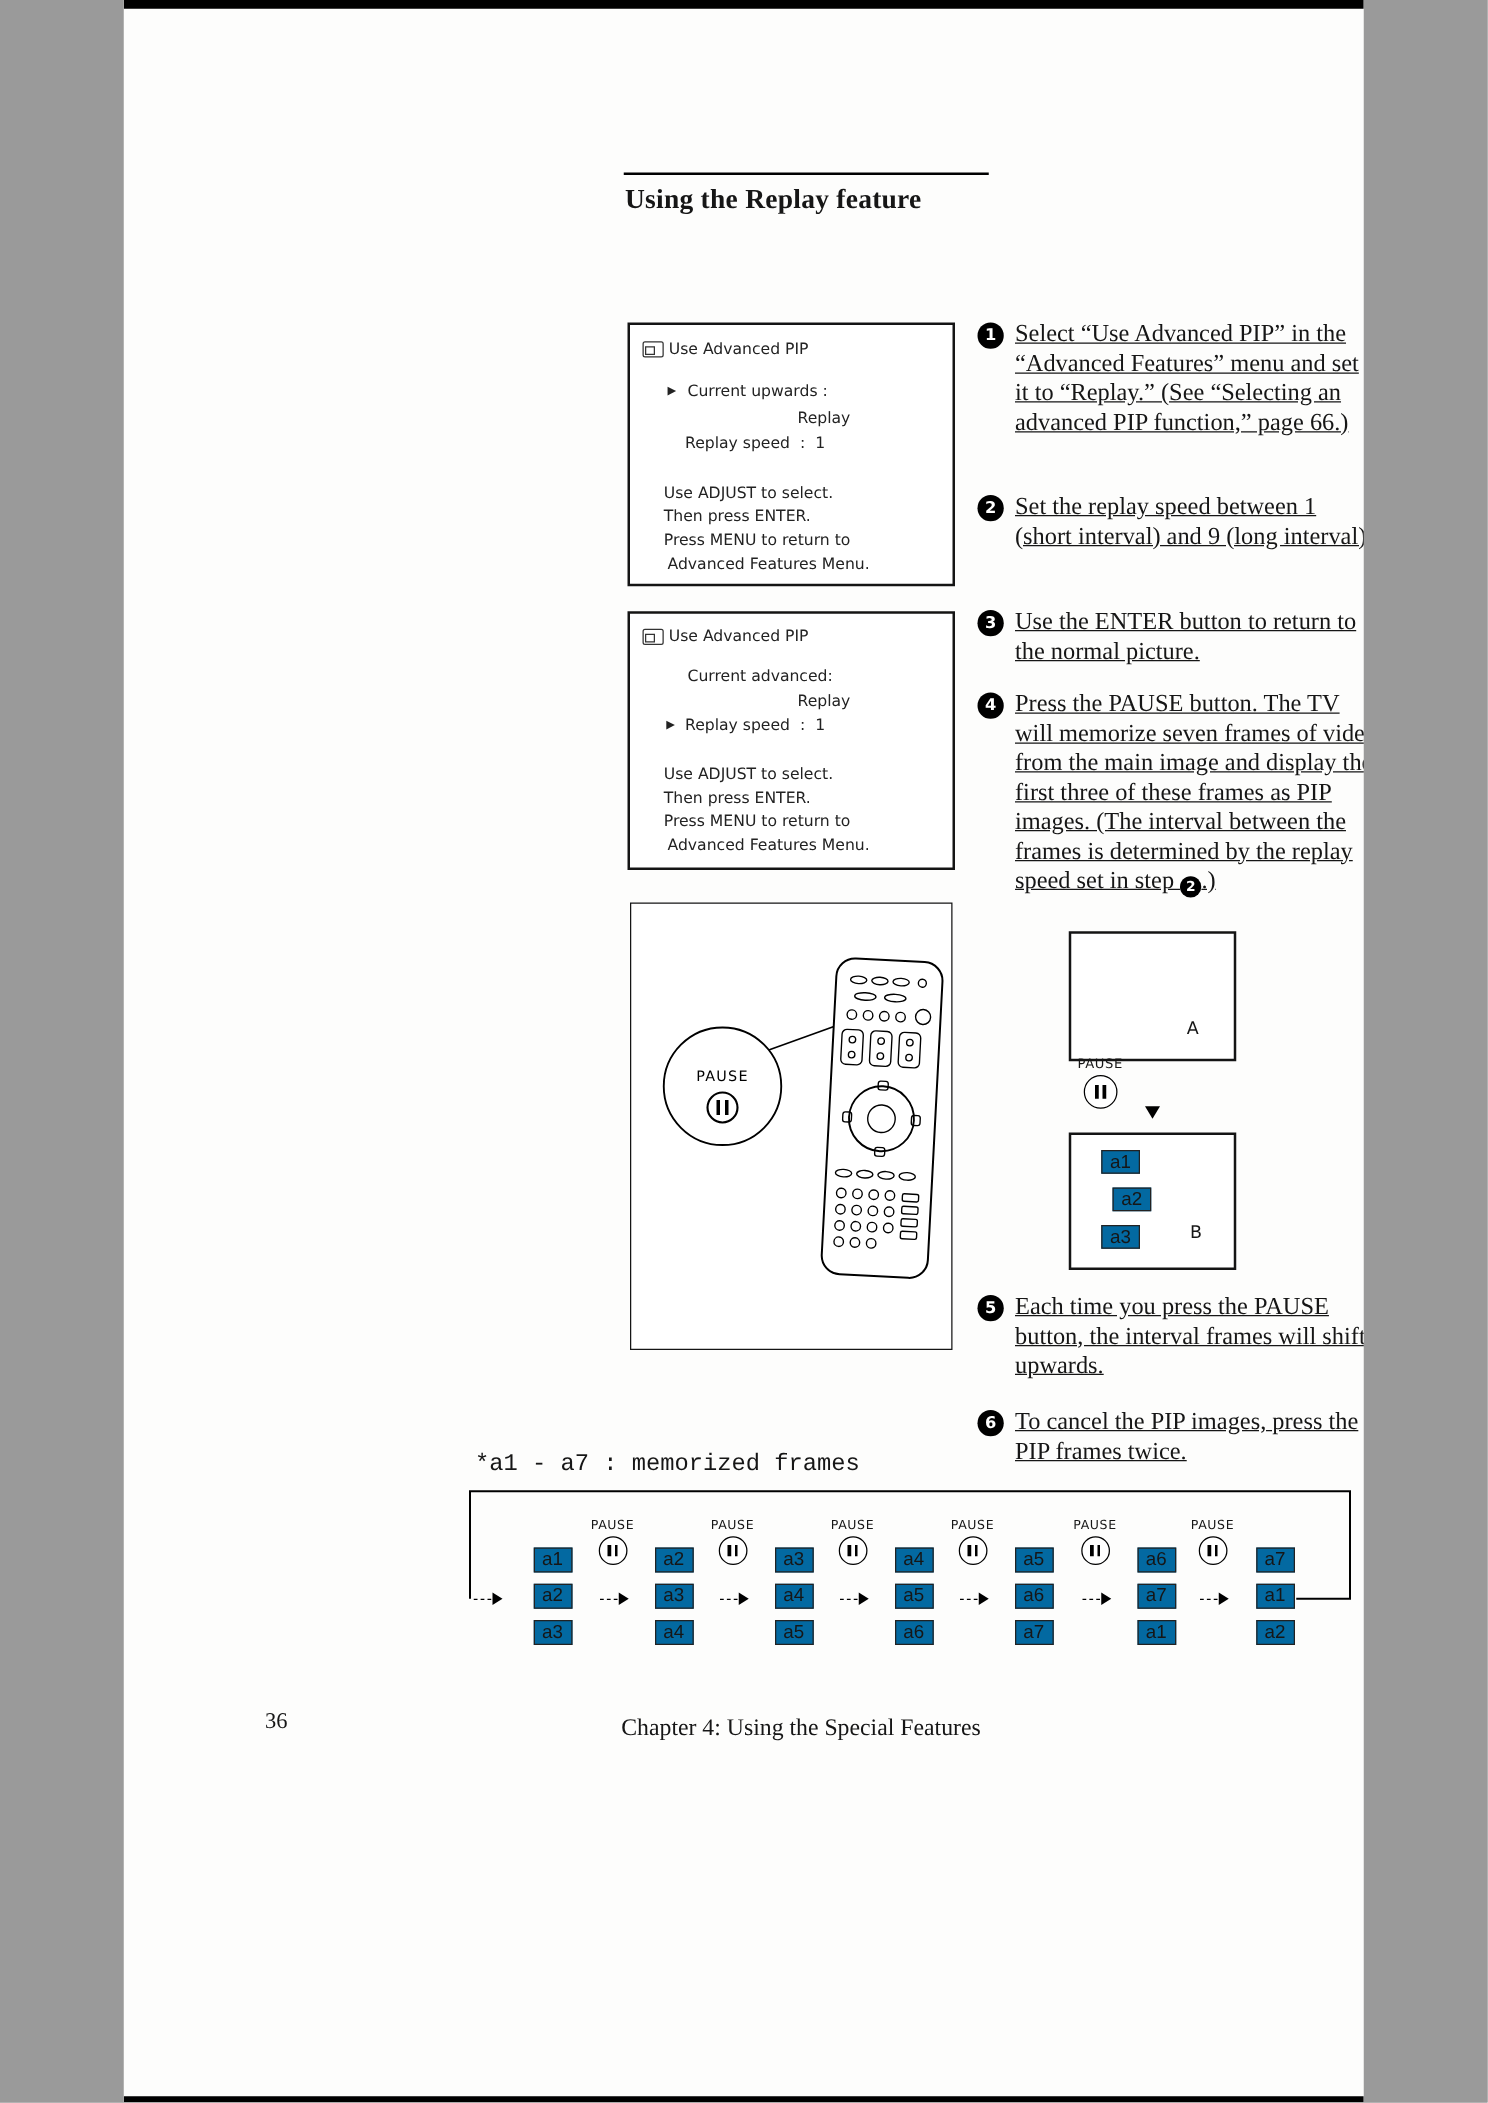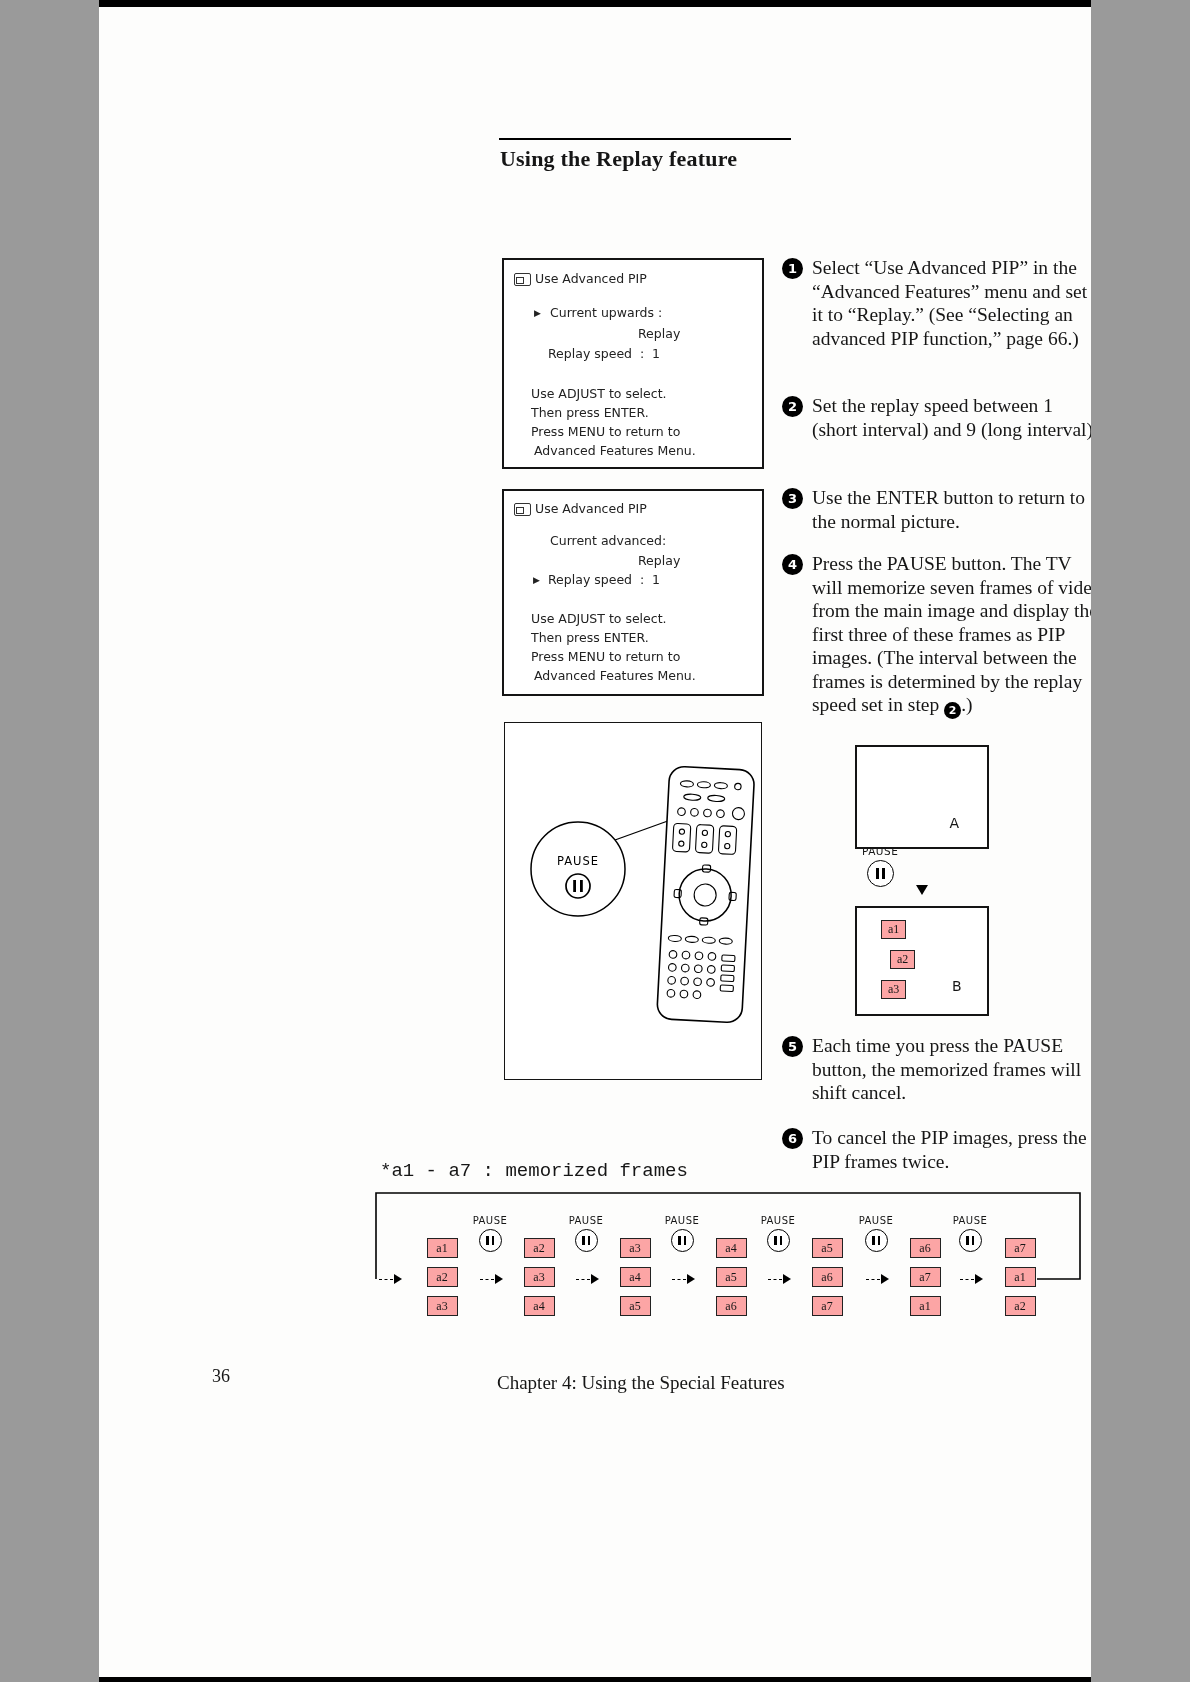--- a/index.html
+++ b/index.html
@@ -22,31 +22,31 @@
   .m-cursor { position:absolute; font-size:9px; }
   .pip-icon { position:absolute; width:17px; height:13px; border:1.4px solid #333; border-radius:2px; }
   .pip-icon::after { content:""; position:absolute; left:1px; bottom:1px; width:6px; height:5px;
                      border:1.2px solid #333; background:#fff; }
 
   
   .step { position:absolute; left:683px; display:flex; gap:9px; }
   .stepnum { flex:0 0 auto; width:21px; height:21px; margin-top:2px; border-radius:50%; background:#000; color:#fff;
              font-family:"DejaVu Sans", sans-serif; font-size:13px; font-weight:bold;
              display:flex; align-items:center; justify-content:center; }
-  .steptext { width:290px; font-size:19.5px; line-height:23.5px; }
+  .steptext { width:290px; font-size:19.5px; line-height:23.5px;text-decoration:underline; }
   .inline-ref { display:inline-flex; width:17px; height:17px; border-radius:50%; background:#000; color:#fff;
                 font-family:"DejaVu Sans", sans-serif; font-size:11px; font-weight:bold;
                 align-items:center; justify-content:center; vertical-align:-3px; }
   .inline-ref:empty { display:none; }
 
   
   .screen-box { position:absolute; border:2px solid #141414; background:#fff; }
   .screen-label { position:absolute; font-family:"DejaVu Sans", sans-serif; font-size:14px; }
-  .frame-box { display:inline-block; border:1.4px solid #222; background:#fca5a5;
-               font-family:Liberation Serif, serif; font-size:12px; line-height:17px; padding:0 6px; }
+  .frame-box { display:inline-block; border:1.4px solid #222; background:#0369a1;
+               font-family:Liberation Sans, sans-serif; font-size:15px; line-height:17px; padding:0 6px; }
   .pause-group { position:absolute; font-family:"DejaVu Sans", sans-serif; }
   .pause-label { font-size:10.5px; letter-spacing:.5px; display:block; }
   .pause-btn { border:1.6px solid #000; border-radius:50%; background:#fff;
                display:flex; align-items:center; justify-content:center; gap:3px; }
   .pause-btn .bar { width:2.7px; height:11px; background:#000; }
   .down-tri { position:absolute; width:0; height:0; border-left:6px solid transparent;
               border-right:6px solid transparent; border-top:10px solid #000; }
 
   
   .note { position:absolute; left:281px; top:1160px; font-size:19px;font-family:Liberation Mono, monospace; }
@@ -178,21 +178,21 @@
   <div class="step" style="top:486px">
     <span class="stepnum">3</span>
     <span class="steptext"><span>Use the ENTER button to return to the normal picture.</span><span></span></span>
   </div>
   <div class="step" style="top:552px">
     <span class="stepnum">4</span>
     <span class="steptext"><span>Press the PAUSE button. The TV will memorize seven frames of video from the main image and display the first three of these frames as PIP images. (The interval between the frames is determined by the replay speed set in step </span><span class="inline-ref">2</span><span>.)</span></span>
   </div>
   <div class="step" style="top:1034px">
     <span class="stepnum">5</span>
-    <span class="steptext"><span>Each time you press the PAUSE button, the memorized frames will shift cancel.</span><span></span></span>
+    <span class="steptext"><span>Each time you press the PAUSE button, the interval frames will shift upwards.</span><span></span></span>
   </div>
   <div class="step" style="top:1126px">
     <span class="stepnum">6</span>
     <span class="steptext"><span>To cancel the PIP images, press the PIP frames twice.</span><span></span></span>
   </div>
 
   <div class="screen-box" style="left:756px; top:745px; width:134px; height:104px">
     <span class="screen-label" style="right:28px; bottom:16px">A</span>
   </div>
   <div class="pause-group" style="left:763px; top:845px">

